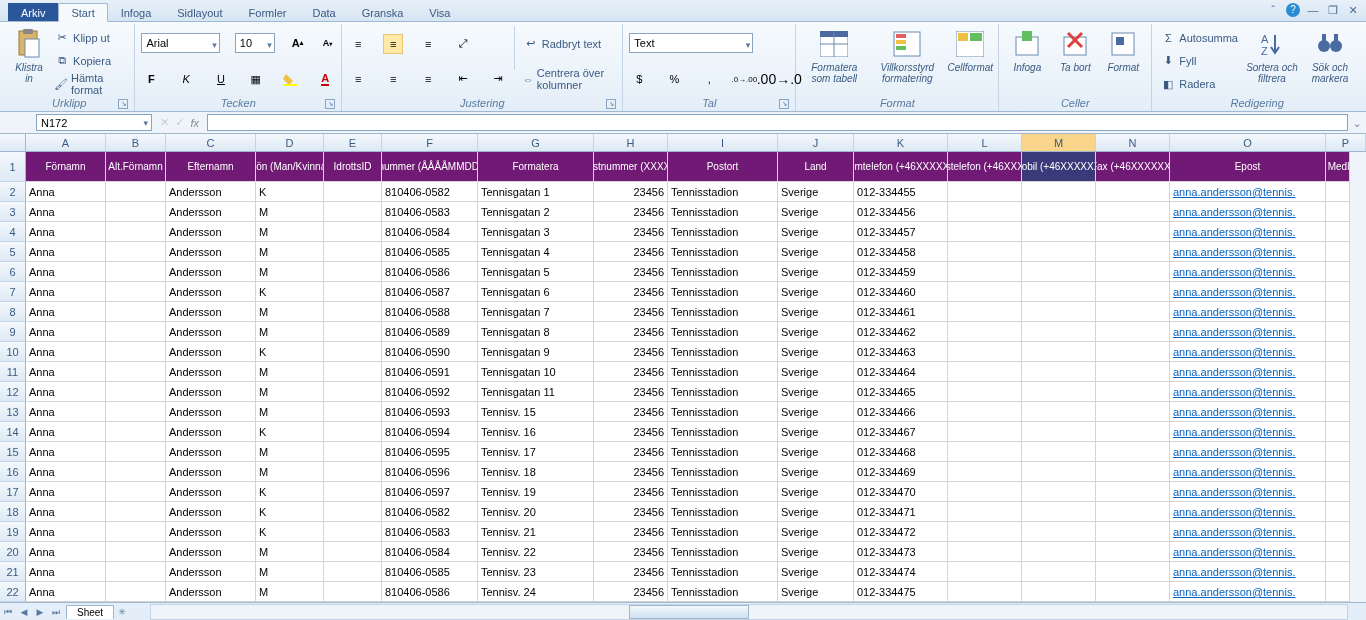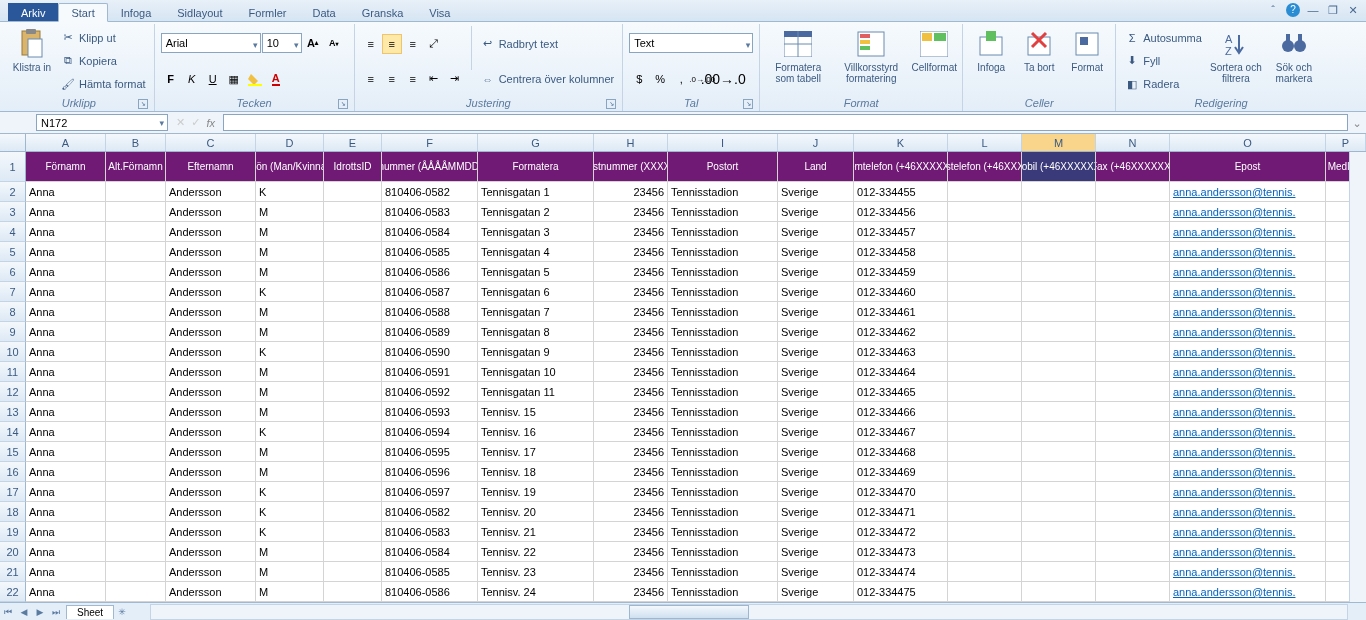--- a/index.html
+++ b/index.html
@@ -15,34 +15,34 @@
 .help-circle { width: 14px; height: 14px; background: #2a8dd4; color: #fff; border-radius: 50%; font-size: 10px; line-height: 14px; text-align: center; }
 
 
 .ribbon { height: 90px; background: linear-gradient(#f6fafd,#e4eef8); border-bottom: 1px solid #a0b8d0; display: flex; padding: 2px 4px 0; }
 .group { border-right: 1px solid #c3d4e6; padding: 2px 6px 0; display: flex; flex-direction: column; justify-content: space-between; }
 .group-body { display: flex; gap: 4px; flex: 1; }
 .group-label { text-align: center; color: #5a7aa0; font-size: 10px; padding: 1px 0 2px; position: relative; font-style: italic; }
 .dlgexp { position: absolute; right: 0; bottom: 2px; width: 10px; height: 10px; border: 1px solid #8aa5c2; font-size: 7px; line-height: 8px; text-align: center; color: #5a7aa0; cursor: pointer; }
 .bigbtn { display: flex; flex-direction: column; align-items: center; justify-content: flex-start; width: 44px; padding: 2px; cursor: pointer; text-align: center; color: #3b5a82; gap: 2px; }
 .bigbtn .ico { width: 32px; height: 32px; display: flex; align-items: center; justify-content: center; }
-.bigbtn .lbl { font-size: 10px; line-height: 11px; }
+.bigbtn .lbl { font-size: 10px; line-height: 11px; font-style: italic; }
 .smallrow { display: flex; align-items: center; gap: 3px; height: 20px; color: #3b5a82; cursor: pointer; padding: 0 2px; }
 .smallrow .ico { width: 16px; height: 16px; display: flex; align-items: center; justify-content: center; }
 .col { display: flex; flex-direction: column; justify-content: space-around; }
 .sel { border: 1px solid #8aa5c2; background: #fff; height: 20px; padding: 0 14px 0 4px; position: relative; min-width: 40px; line-height: 18px; }
 .sel::after { content:"▾"; position: absolute; right: 2px; top: 2px; font-size: 9px; color: #5a7aa0; }
 .iconbtn { width: 20px; height: 20px; border: 1px solid transparent; display: flex; align-items: center; justify-content: center; cursor: pointer; }
 .iconbtn.active { border-color: #f0c36d; background: #ffe9a8; }
-.row { display: flex; gap: 1px; align-items: center; }
+.row { display: flex; gap: 15px; align-items: center; }
 .sep { width: 1px; height: 44px; background: #c3d4e6; margin: 0 2px; }
 
 
 .fbar { height: 22px; border-bottom: 1px solid #a0b8d0; display: flex; align-items: stretch; background: #eef4fa; }
-.namebox { width: 132px; border: 1px solid #8aa5c2; background: #fff; margin: 2px 0 2px 36px; display: flex; align-items: center; padding: 0 4px; position: relative; }
+.namebox { width: 116px; border: 1px solid #8aa5c2; background: #fff; margin: 2px 0 2px 36px; display: flex; align-items: center; padding: 0 4px; position: relative; }
 .namebox::after { content:"▾"; position: absolute; right: 3px; font-size: 9px; color: #5a7aa0; }
 .fxbtns { display: flex; align-items: center; gap: 6px; padding: 0 8px; color: #888; }
 .fxinput { flex: 1; border: 1px solid #8aa5c2; background: #fff; margin: 2px 18px 2px 0; }
 
 
 .gridwrap { position: absolute; top: 134px; left: 0; right: 0; bottom: 18px; display: flex; flex-direction: column; }
 .colheads { display: flex; height: 18px; background: linear-gradient(#f4f8fc,#dde9f5); border-bottom: 1px solid #9fb6cf; }
 .corner { width: 26px; border-right: 1px solid #9fb6cf; background: linear-gradient(#f4f8fc,#dde9f5); }
 .ch { border-right: 1px solid #c3d4e6; text-align: center; line-height: 18px; color: #3b5a82; cursor: pointer; }
 .ch.sel-col { background: #f8d58a; }

